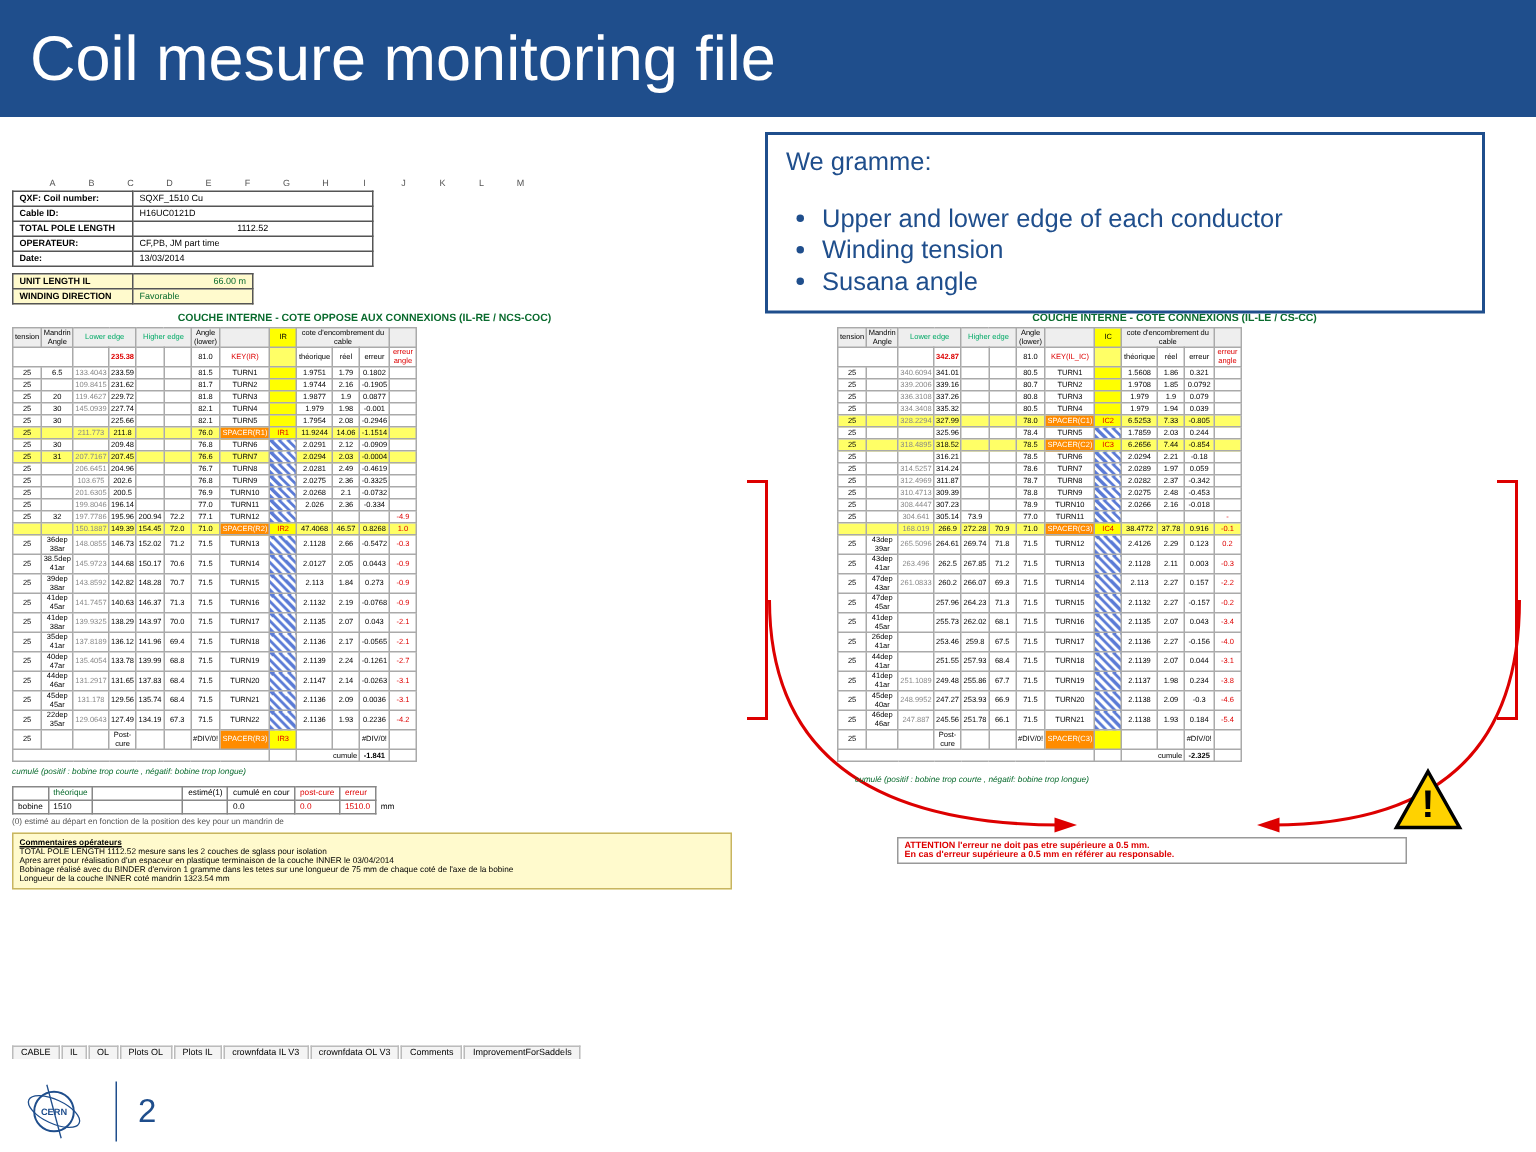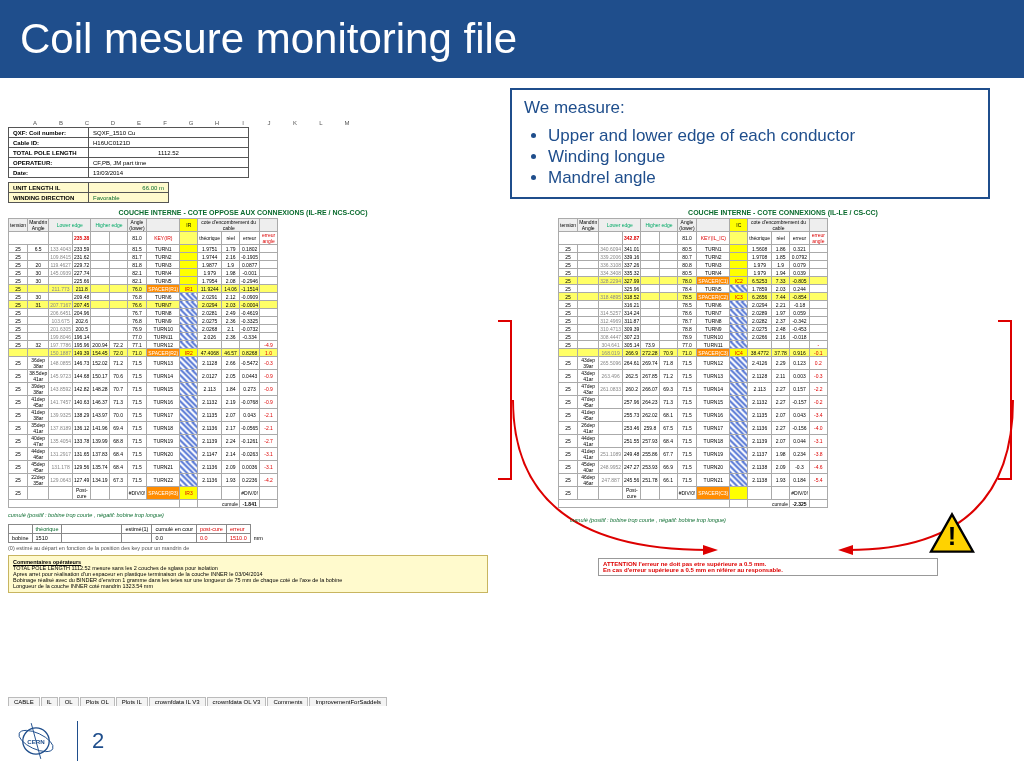--- a/index.html
+++ b/index.html
@@ -1,19 +1,19 @@
 <!DOCTYPE html>
 <html><head>
 <meta charset="utf-8">
 <style>
   * { box-sizing: border-box; margin: 0; padding: 0; }
   body { width: 1024px; height: 768px; font-family: Arial, sans-serif; background: #fff; position: relative; overflow: hidden; }
   .title-bar { background: #1f4e8c; color: #fff; font-size: 42px; font-weight: 400; padding: 12px 20px; height: 78px; display: flex; align-items: center; }
   .callout { position: absolute; top: 88px; left: 510px; width: 480px; border: 2px solid #1f4e8c; background: #fff; padding: 8px 12px; font-size: 17px; color: #1f4e8c; z-index: 10; }
-  .callout ul { margin-left: 24px; margin-top: 8px; }
+  .callout ul { margin-left: 24px; margin-top: 18px; }
   .callout li { margin: 1px 0; }
   .sheet-area { position: absolute; top: 120px; left: 8px; right: 8px; height: 555px; font-size: 5.5px; }
   .col-letters { display: flex; margin-left: 14px; margin-bottom: 1px; }
   .col-letters span { width: 26px; text-align: center; color: #555; font-size: 6px; }
   .info-table { border-collapse: collapse; margin-bottom: 4px; }
   .info-table td { border: 1px solid #555; padding: 1px 4px; font-size: 6px; height: 10px; }
   .info-table .lab { width: 80px; font-weight: bold; }
   .info-table .val { width: 80px; }
   .info-table .wide { width: 160px; text-align: center; }
   .unit-row td { background: #fffacd; }
@@ -48,25 +48,25 @@
   .small-grid td { width: 18px; }
 </style>
 </head>
 <body>
 
 <div class="title-bar">
   <span>Coil mesure monitoring file</span>
 </div>
 
 <div class="callout">
-  <div>We measure:</div>
+  <div>We gramme:</div>
   <ul>
     <li>Upper and lower edge of each conductor</li>
-    <li>Winding longue</li>
-    <li>Mandrel angle</li>
+    <li>Winding tension</li>
+    <li>Susana angle</li>
   </ul>
 </div>
 
 <div class="sheet-area">
   <div class="col-letters" id="col-letters">
       <span>A</span>
       <span>B</span>
       <span>C</span>
       <span>D</span>
       <span>E</span>

